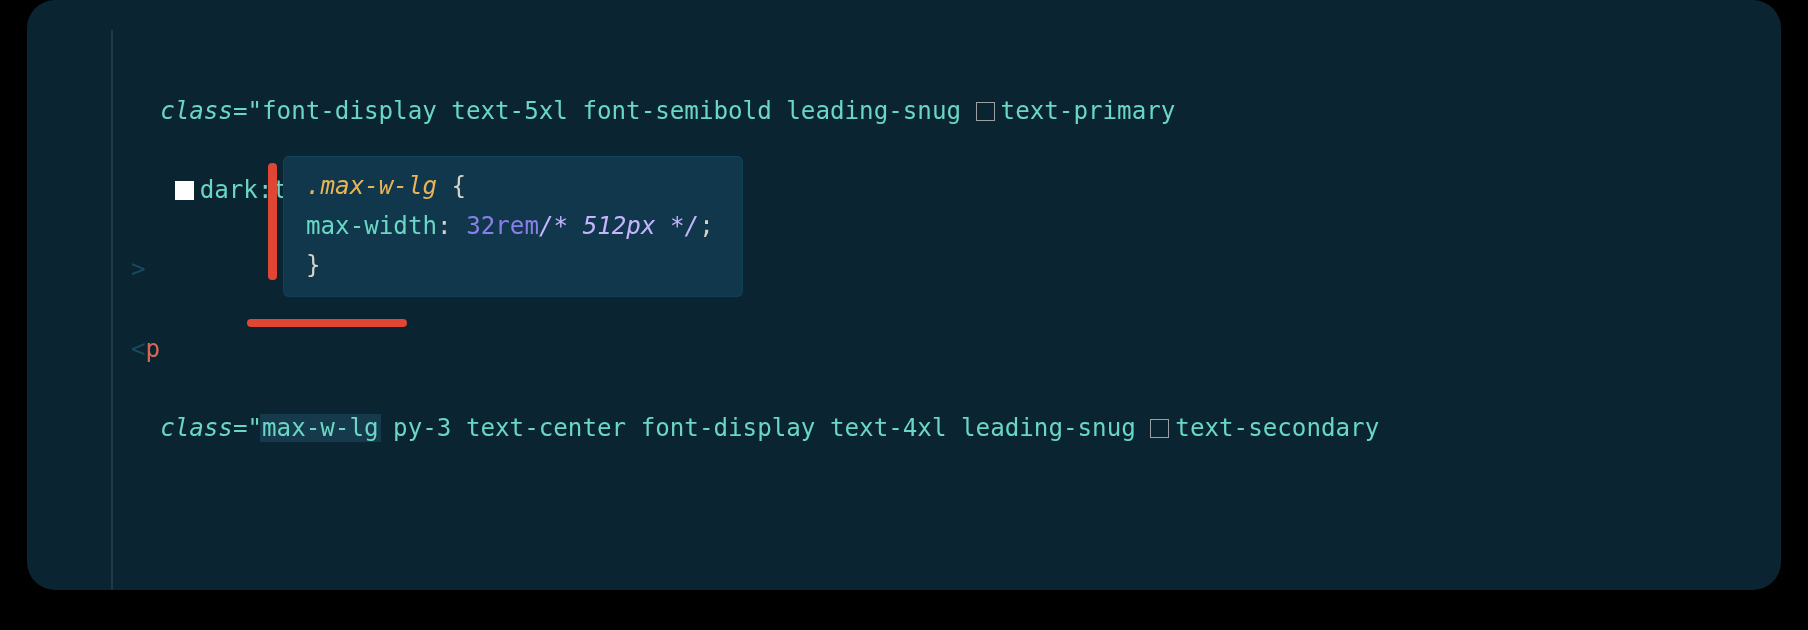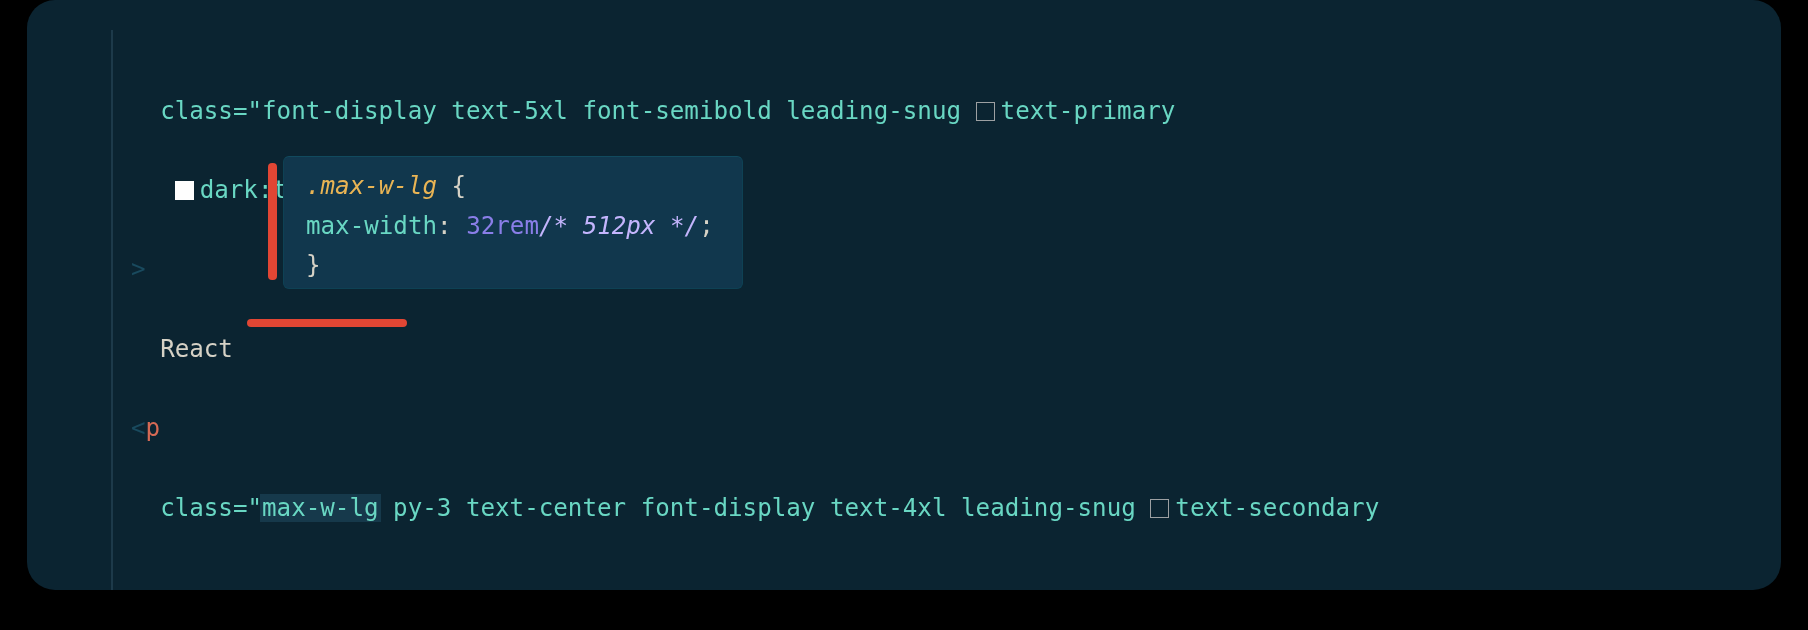--- a/index.html
+++ b/index.html
@@ -35,21 +35,21 @@
     font-size: 24.2px;
     line-height: 1.64;
     color: #dcd7ce;
     position: absolute;
     left: 104px;
     top: 52px;
     right: 30px;
     white-space: pre;
   }
   .row { display: block; }
-  .kw-italic { color: #69d7c3; font-weight: 500; }
+  .kw-italic { color: #69d7c3; font-style: italic; font-weight: 500; }
   .punct { color: #69d7c3; }
   .str    { color: #69d7c3; }
   .plain  { color: #d6d2c6; }
   .tag-red { color: #d66a55; }
   .tag-lt  { color: #194a5e; }
   .highlight-token {
     background: #16394b;
     padding: 0 2px;
     margin: 4px -2px;
   }
@@ -64,21 +64,21 @@
   .swatch.dark  { }
   .swatch.light { background: #fefefe; border-color:#fefefe; }
   .tooltip {
     position: absolute;
     left: 256px;
     top: 156px;
     background: #11374d;
     border: 1px solid #0e4154;
     border-top: 1px solid #114a5e;
     border-radius: 6px;
-    padding: 10px 28px 2px 22px;
+    padding: 10px 28px 10px 22px;
     font-size: 24.2px;
     line-height: 1.64;
     color: #dcd7ce;
     z-index: 5;
   }
   .tt-selector { color: #e9b454; font-style: italic; }
   .tt-brace    { color: #d6d2c6; }
   .tt-prop     { color: #69d7c3; }
   .tt-num      { color: #8a7ee8; }
   .tt-comment  { color: #c4b5fd; font-style: italic; }
@@ -121,21 +121,20 @@
     </div>
     <div class="row">
       <span class="tt-brace">}</span>
     </div>
   </div>
 
   <div class="code-area">
 <span class="row"><span>  </span><span class="kw-italic">class</span><span class="punct">=</span><span class="punct">"</span><span class="str">font-display text-5xl font-semibold leading-snug </span><span class="swatch dark"></span><span class="str">text-primary</span></span>
 <span class="row"><span>   </span><span class="swatch light"></span><span class="str">dark:text-primary-dark</span><span class="str"> lg:text-6xl</span><span class="punct">"</span></span>
 <span class="row"><span class="tag-lt">&gt;</span></span>
-<span class="row"><span>  </span><span class="plain">React</span></span>
 <span class="row"><span class="tag-lt">&lt;</span><span class="tag-red">p</span></span>
 <span class="row"><span>  </span><span class="kw-italic">class</span><span class="punct">=</span><span class="punct">"</span><span class="str highlight-token">max-w-lg</span><span class="str"> py-3 text-center font-display text-4xl leading-snug </span><span class="swatch dark"></span><span class="str">text-secondary</span></span>
 
 
 
 
   </div>
 </div>
 
 </body></html>

